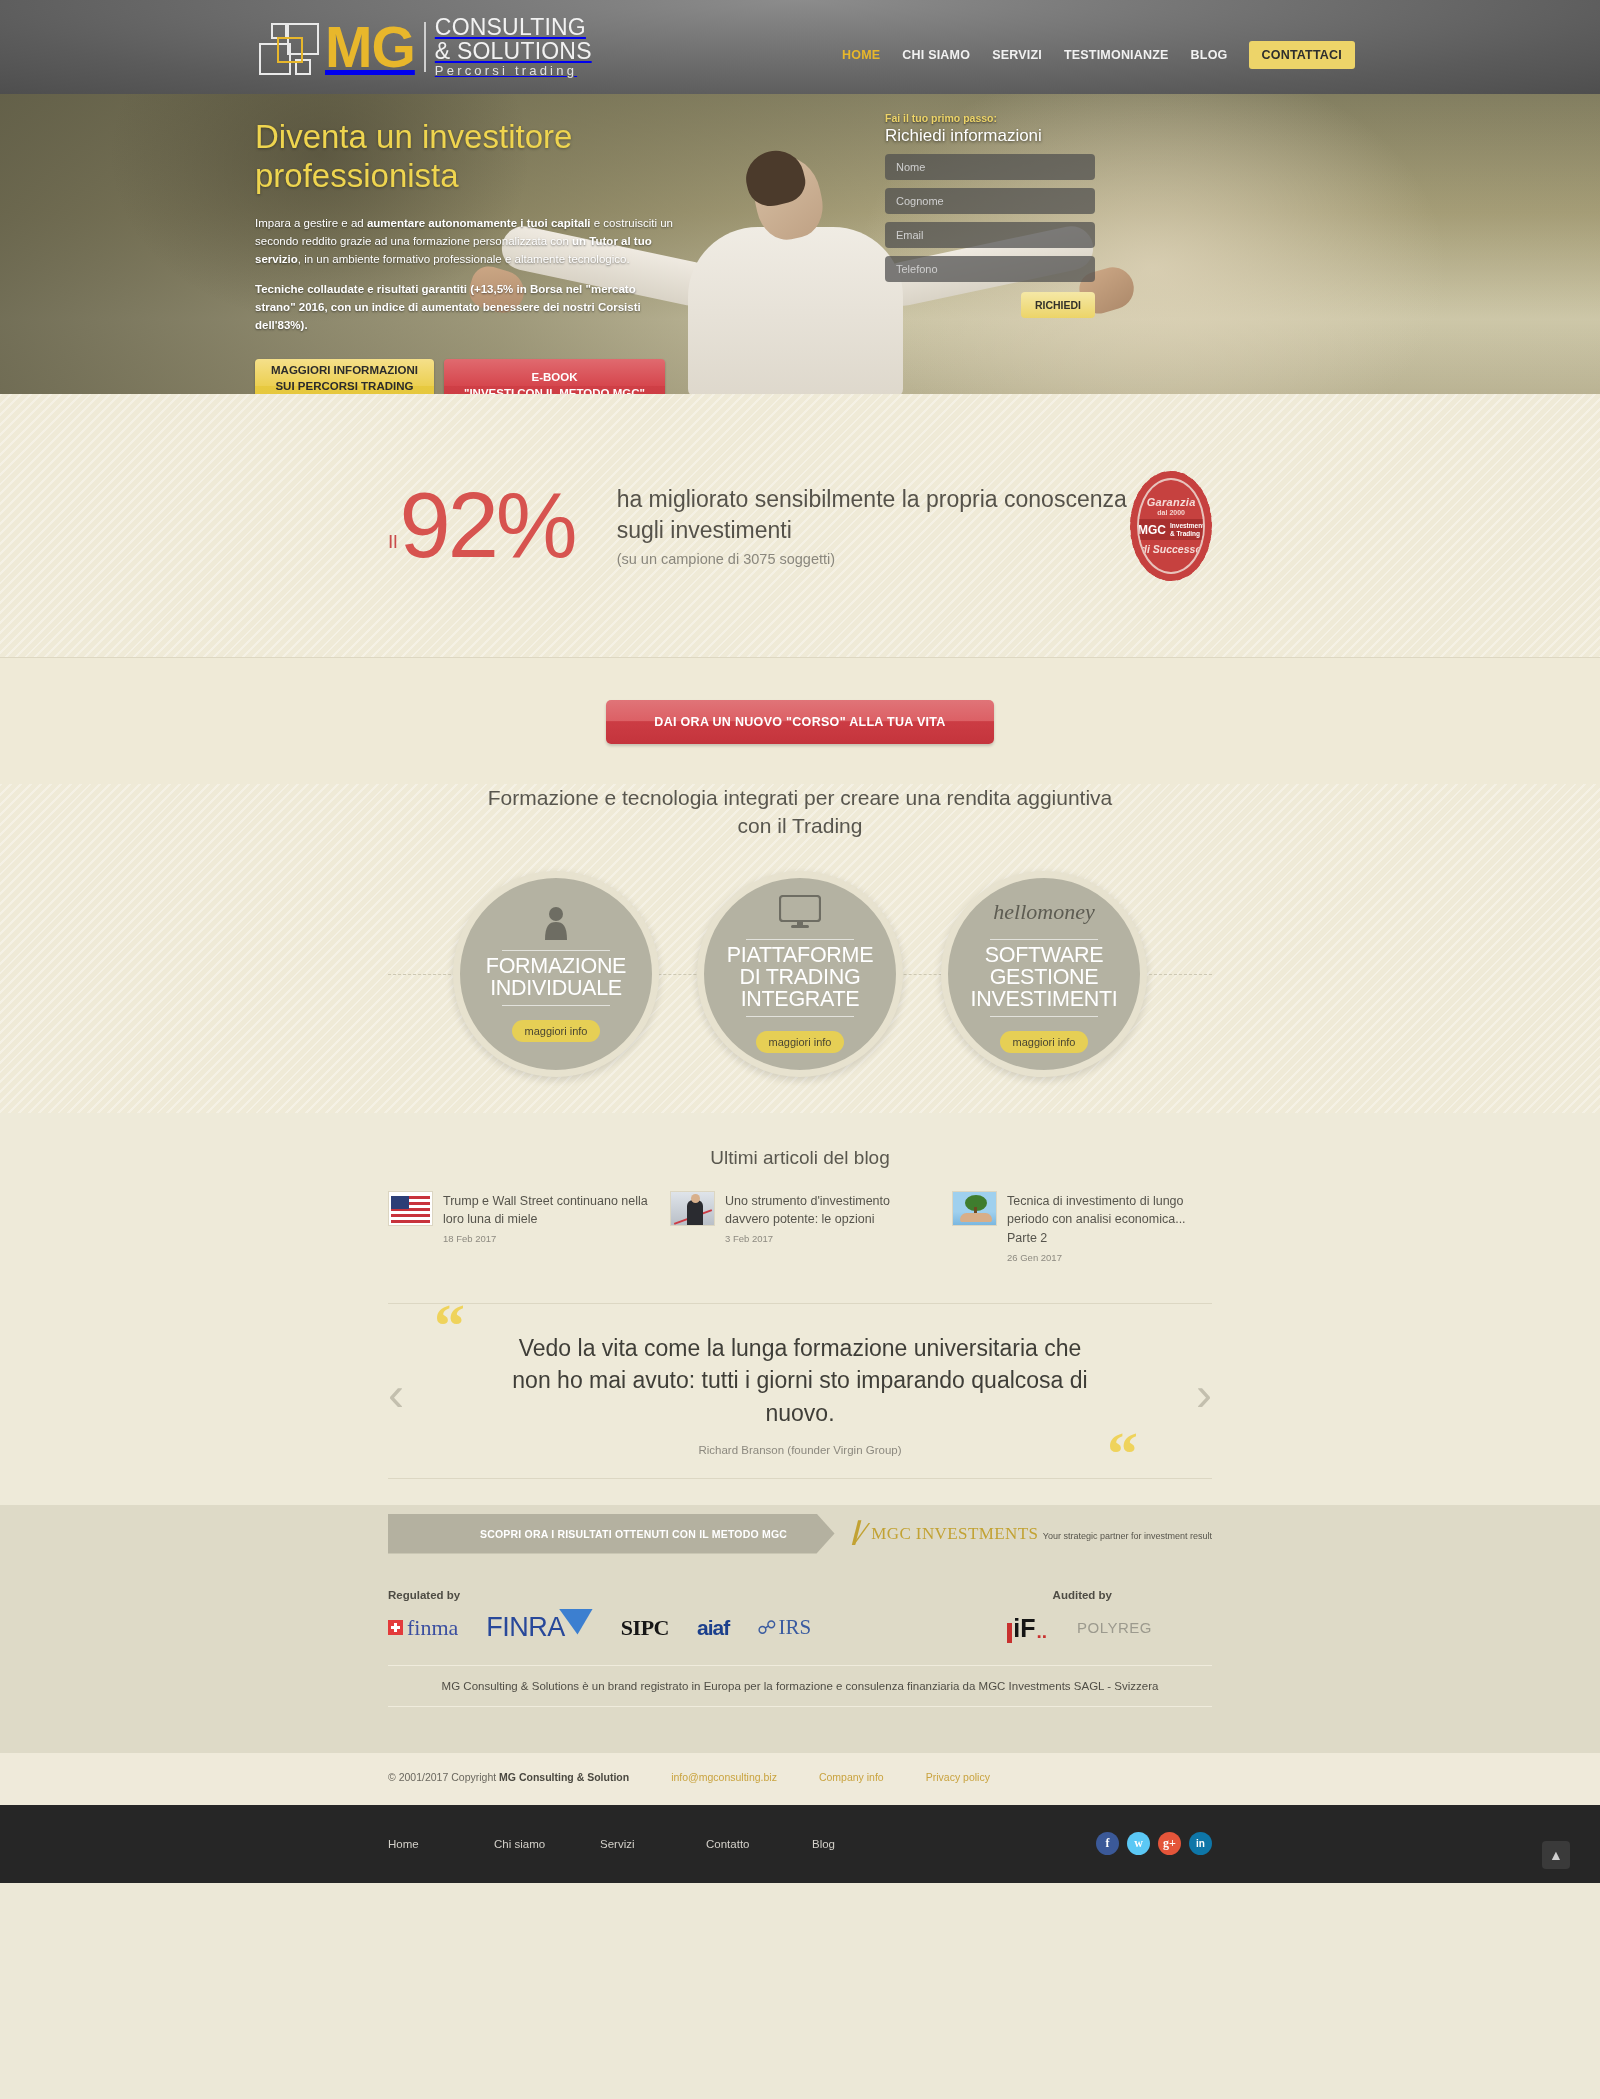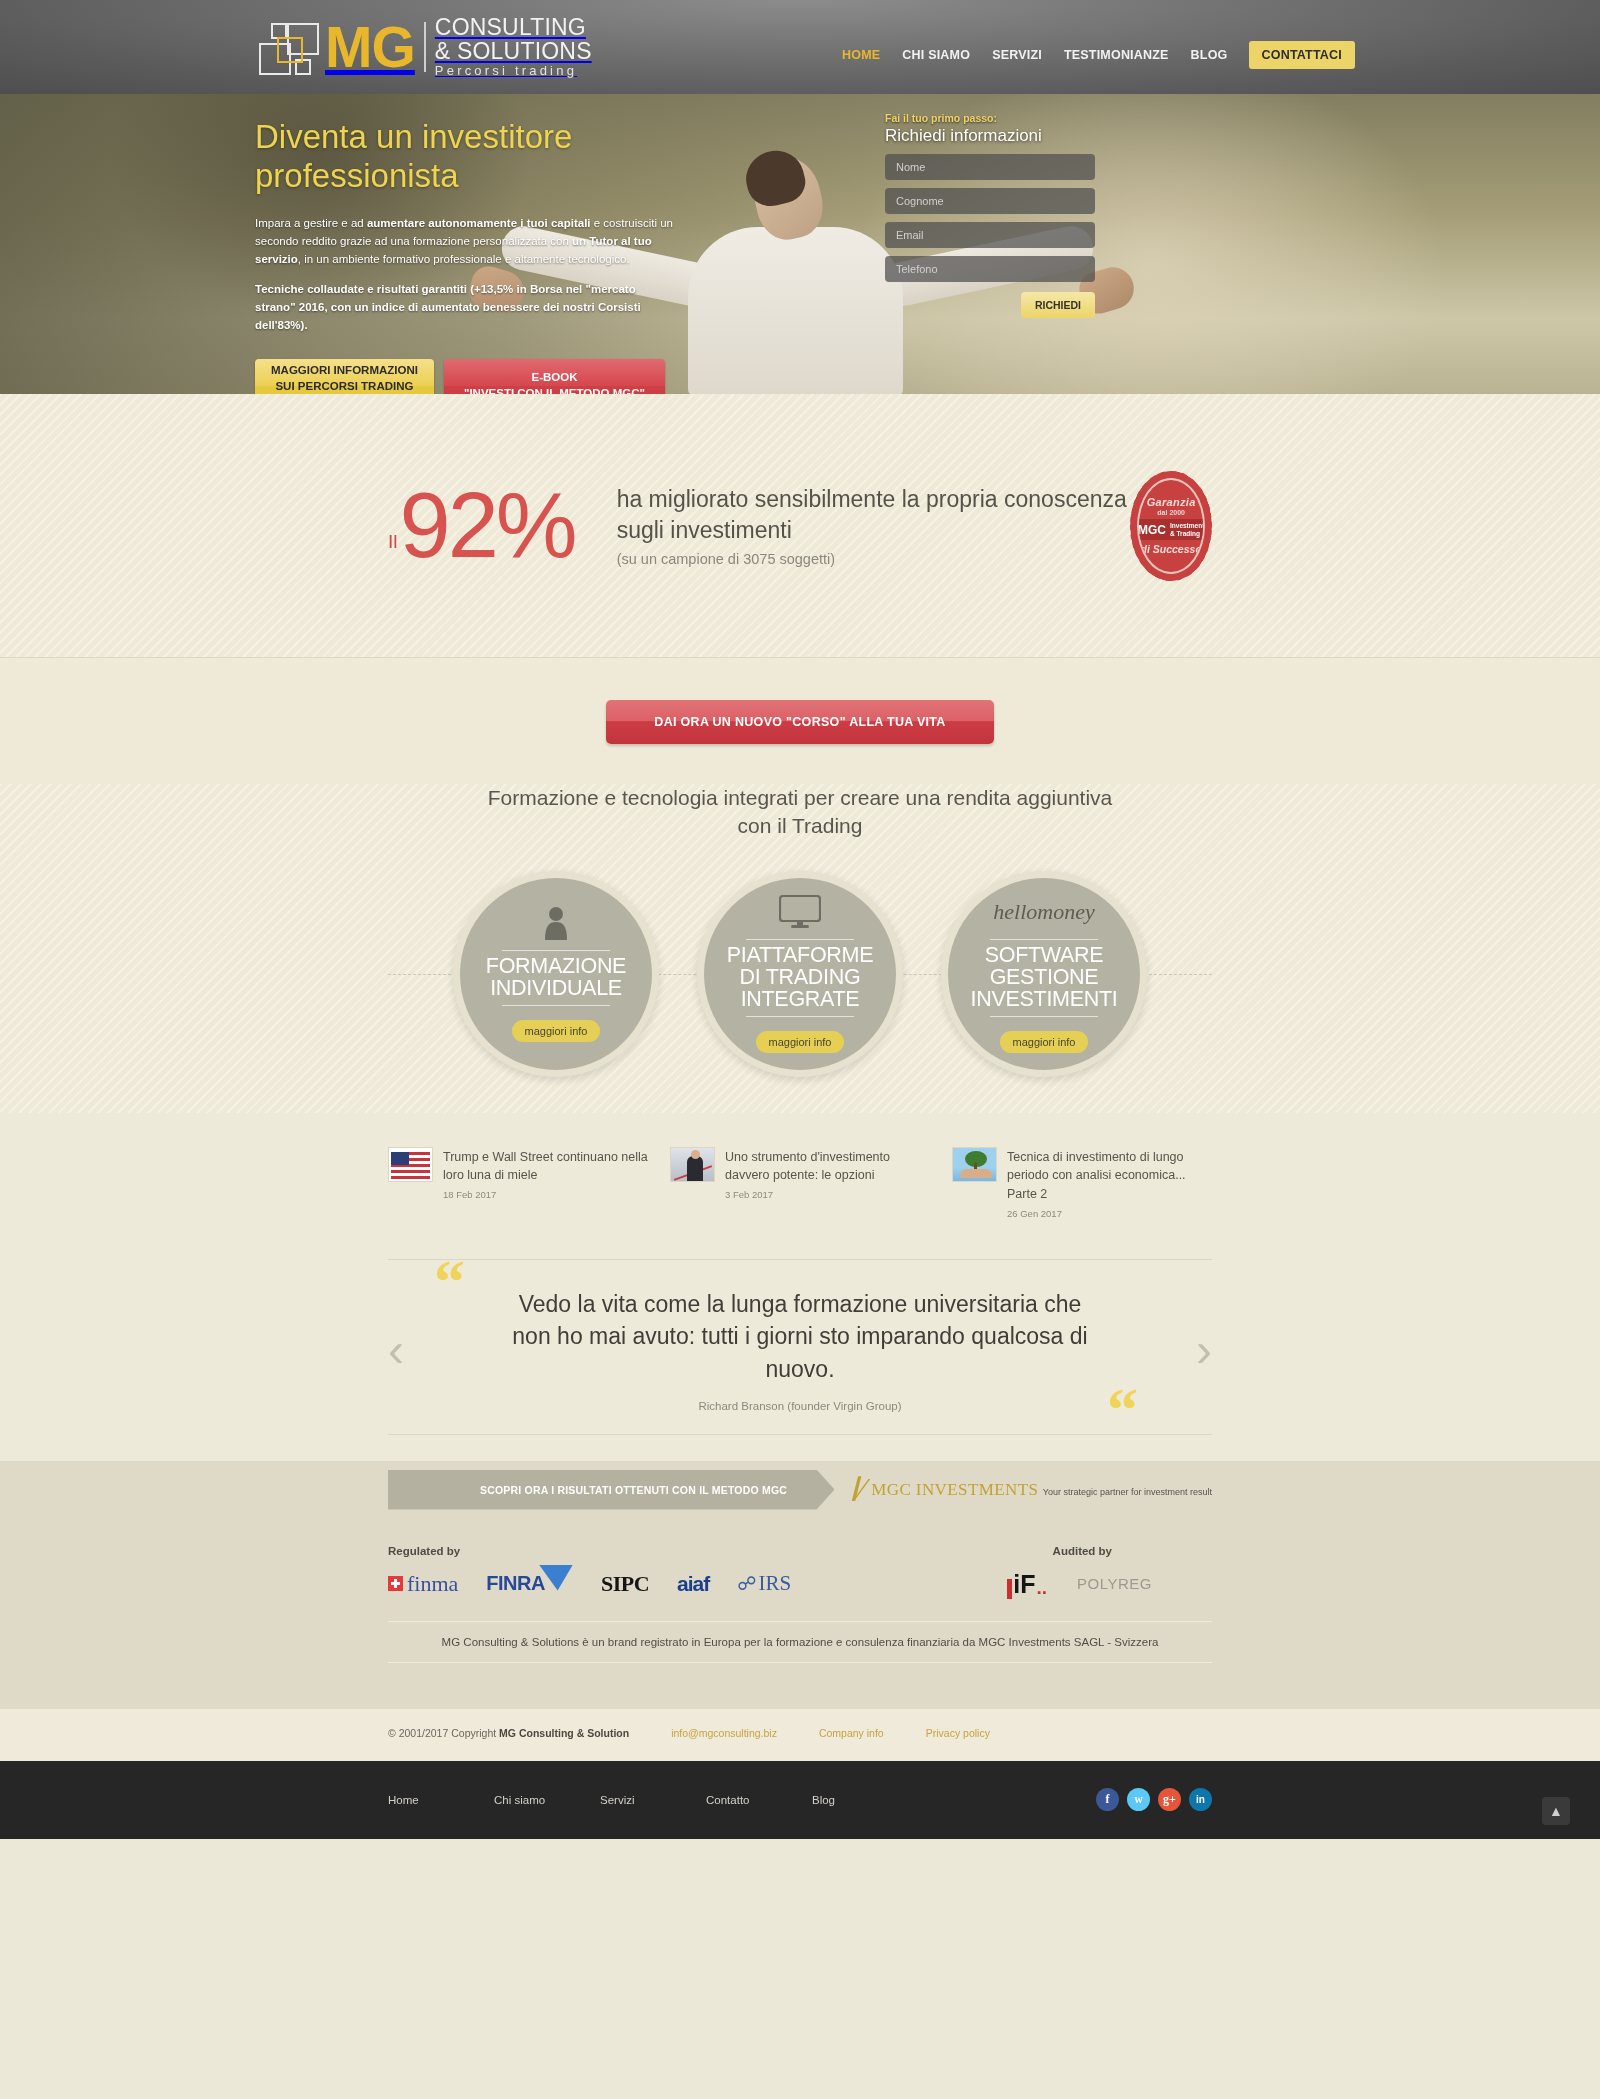--- a/index.html
+++ b/index.html
@@ -292,21 +292,21 @@
   .trust-logos { display:flex; align-items:center; margin-top: 12px; }
   .tl-group { display:flex; align-items:center; gap: 28px; }
   .tl-group.audit { margin-left: auto; gap: 30px; margin-right: 60px; }
   .tl { height: 30px; display:flex; align-items:center; }
   .lg-finma { display:flex; align-items:center; gap:4px; }
   .lg-finma .cross { width:15px; height:15px; background:#e33b3b; position:relative; }
   .lg-finma .cross::before { content:""; position:absolute; left:6px; top:3px; width:3px; height:9px; background:#fff; }
   .lg-finma .cross::after { content:""; position:absolute; left:3px; top:6px; width:9px; height:3px; background:#fff; }
   .lg-finma .w { font-family:"Liberation Serif", serif; font-size: 22px; color:#3b4fa0; }
   .lg-finra { position:relative; display:flex; align-items:center; }
-  .lg-finra .w { font-size: 20px; color:#28489a; font-weight: bold; letter-spacing:-0.5px; }
+  .lg-finra .w { font-size: 27px; color:#28489a; font-weight: normal; letter-spacing:-0.5px; }
   .lg-finra .tri {
     width:0;height:0;border-left:22px solid #3c7fd0;border-right:0 solid transparent;
     border-bottom:0; border-top: 22px solid #3c7fd0; margin-left:-6px; margin-top:-12px;
     clip-path: polygon(0 0,100% 0,55% 100%);
     width: 34px; height: 26px; background:#3c7fd0; border:none;
   }
   .lg-sipc { font-family:"Liberation Serif", serif; font-size: 22px; color:#161616; font-weight:bold; letter-spacing:-0.5px; }
   .lg-aiaf { position:relative; }
   .lg-aiaf .w { font-size: 21px; color:#1b3f8c; font-weight:bold; letter-spacing:-1px; }
   .lg-aiaf .u { height:2px; background:#d4534f; margin-top:1px; }
@@ -509,20 +509,21 @@
           <span class="c-sep"></span>
           <a href="#" class="c-btn">maggiori info</a>
         </div>
 
       </div>
     </div>
   </div>
 
   <div class="band-light blog">
     <div class="container">
+      <h2 class="blog-head">Ultimi articoli del blog</h2>
       <div class="blog-row">
         <a href="#" class="blog-item" style="text-decoration:none">
           <span class="blog-thumb">
             <span class="flag">
                 <span class="stripes"></span>
                 <span class="canton"></span>
               </span>
           </span>
           <span class="blog-txt">
             <span class="bt">Trump e Wall Street continuano nella loro luna di miele</span>

